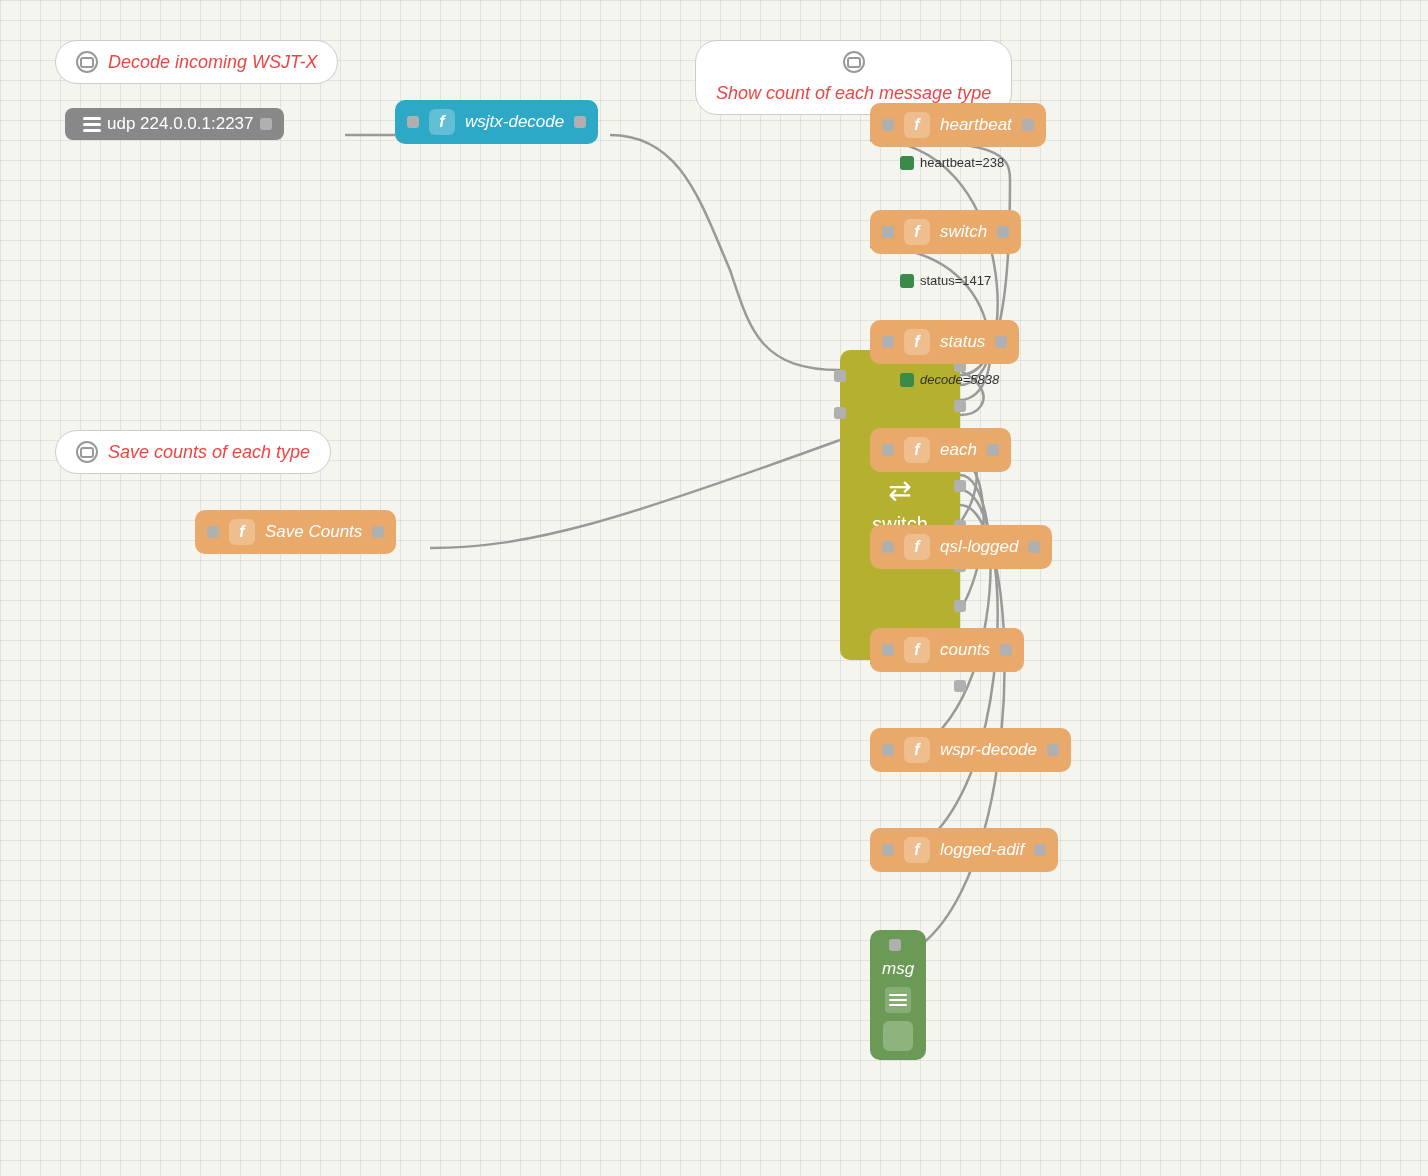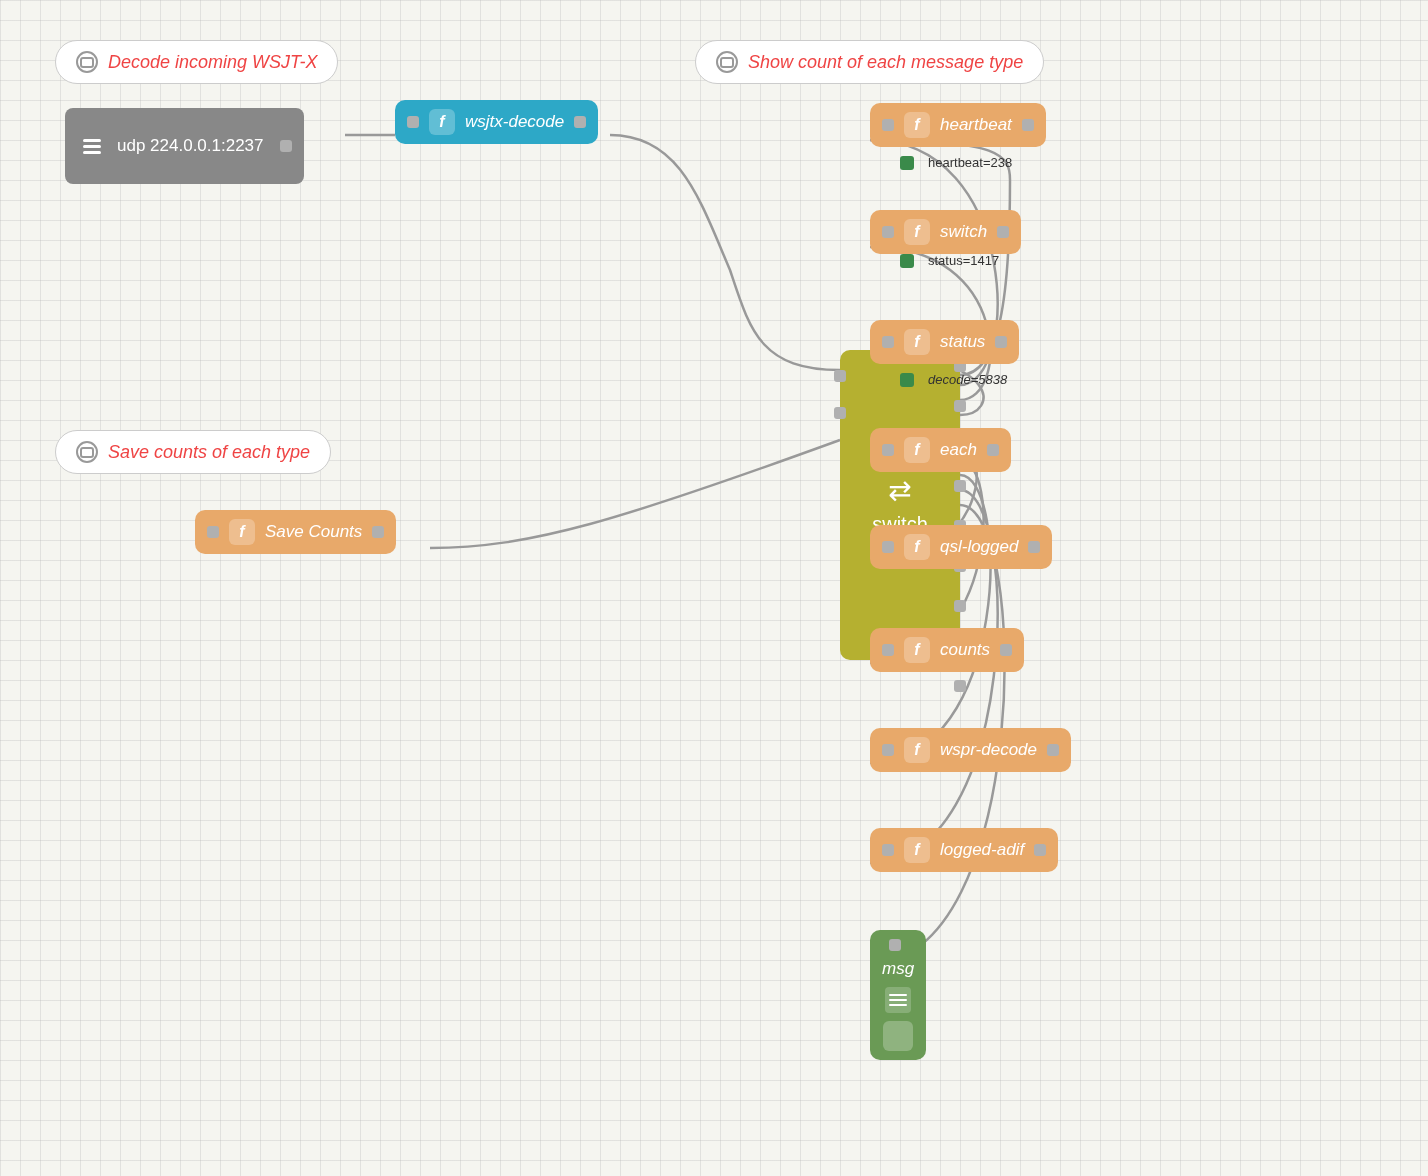--- a/index.html
+++ b/index.html
@@ -48,24 +48,24 @@
       height: 7px;
       border: 2px solid #999;
       border-radius: 3px;
     }
 
     
     .udp-node {
       position: absolute;
       background: #888;
       border-radius: 8px;
-      padding: 28px 18px;
-      display: flex;
-      align-items: center;
-      gap: 16px;
+      padding: 6px 18px;
+      display: flex;
+      align-items: center;
+      gap: 6px;
       color: white;
       font-size: 17px;
     }
 
     .udp-icon {
       display: flex;
       flex-direction: column;
       gap: 3px;
     }
 
@@ -124,21 +124,21 @@
 
     .port-dot-right {
       margin-right: -6px;
     }
 
     
     .status-badge {
       position: absolute;
       display: flex;
       align-items: center;
-      gap: 14px;
+      gap: 6px;
       font-size: 13px;
       color: #333;
     }
 
     .status-dot {
       width: 14px;
       height: 14px;
       background: #3a8a4a;
       border-radius: 3px;
       flex-shrink: 0;
@@ -233,21 +233,21 @@
   <path class="wire" d="M 960 490 C 1020 490 1020 863 870 863"></path>
 
   <path class="wire" d="M 960 505 C 1030 505 1030 963 870 963"></path>
 </svg>
 
 <div class="comment-node" style="left:55px; top:40px;">
   <div class="comment-icon"></div>
   <span>Decode incoming WSJT-X</span>
 </div>
 
-<div class="comment-node" style="left:695px; top:40px;">
+<div class="comment-node" style="left:695px; top:40px;flex-direction:column;">
   <div class="comment-icon"></div>
   <span>Show count of each message type</span>
 </div>
 
 <div class="comment-node" style="left:55px; top:430px;">
   <div class="comment-icon"></div>
   <span>Save counts of each type</span>
 </div>
 
 <div class="udp-node" style="left:65px; top:108px;">
@@ -306,21 +306,21 @@
   <div class="status-dot"></div>
   <span>heartbeat=238</span>
 </div>
 
 <div class="func-node" style="left:870px; top:210px;">
   <div class="port-dot port-dot-left"></div>
   <div class="func-icon">f</div>
   <span>switch</span>
   <div class="port-dot port-dot-right"></div>
 </div>
-<div class="status-badge" style="left:900px; top:253px;">
+<div class="status-badge" style="left:900px; top:273px;">
   <div class="status-dot"></div>
   <span>status=1417</span>
 </div>
 
 <div class="func-node" style="left:870px; top:320px;">
   <div class="port-dot port-dot-left"></div>
   <div class="func-icon">f</div>
   <span>status</span>
   <div class="port-dot port-dot-right"></div>
 </div>

